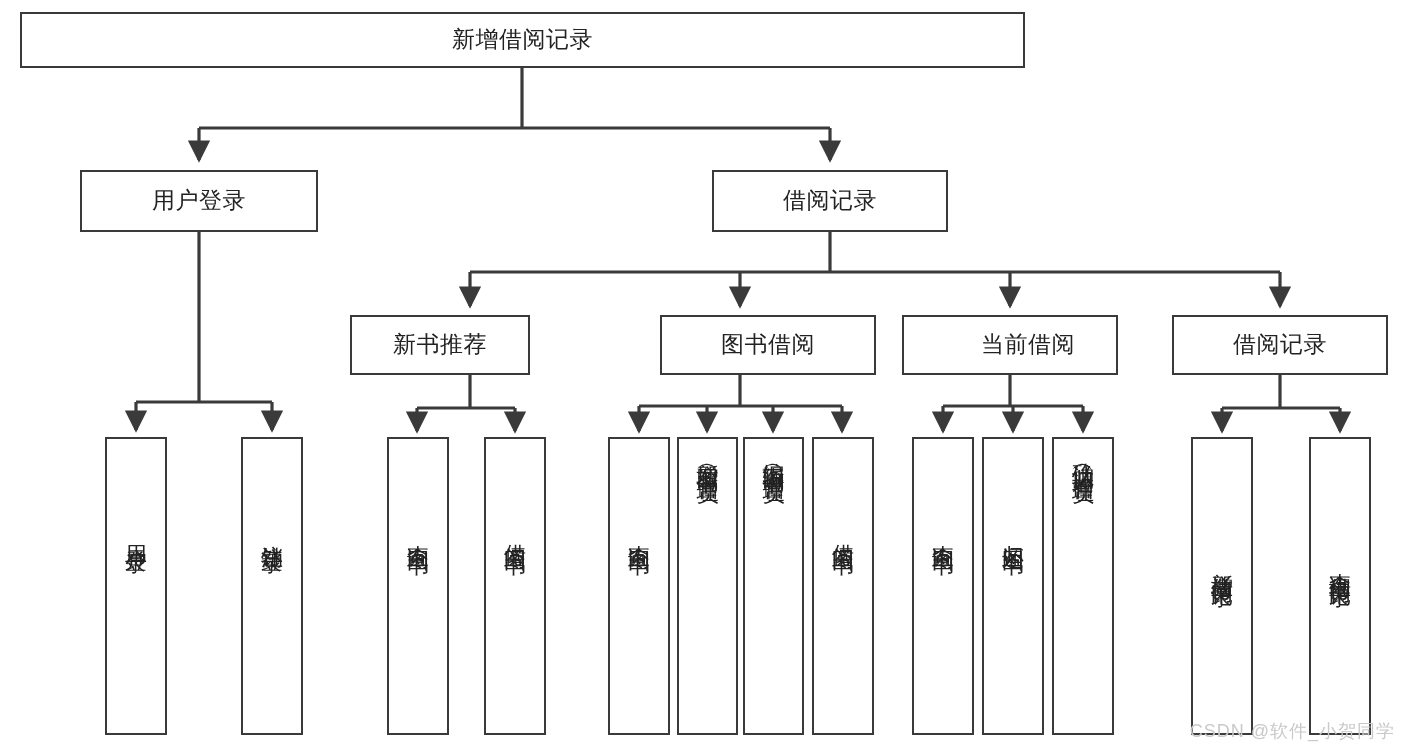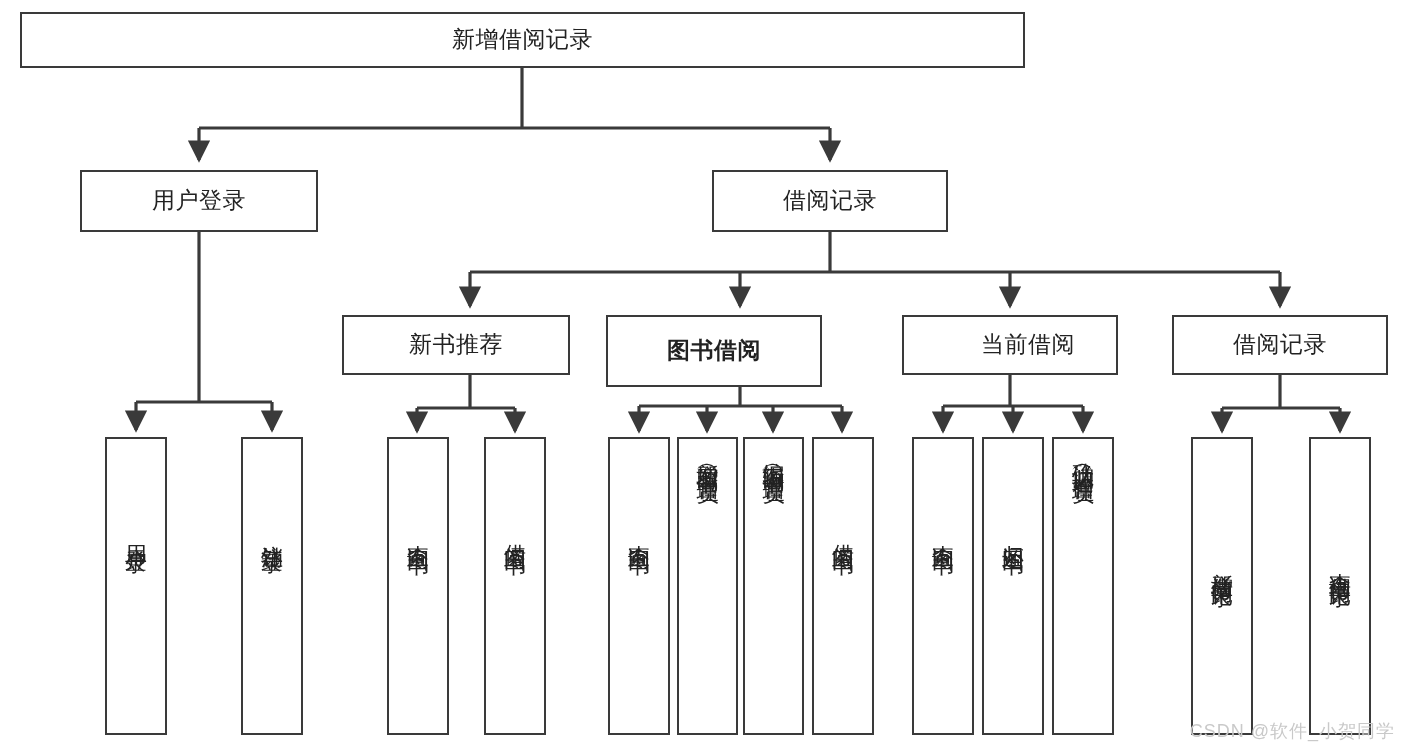--- a/index.html
+++ b/index.html
@@ -132,24 +132,24 @@
     <span class="label">新增借阅记录</span>
   </div>
 
   <div class="node horiz" style="left:80px; top:170px; width:238px; height:62px;">
     <span class="label">用户登录</span>
   </div>
   <div class="node horiz" style="left:712px; top:170px; width:236px; height:62px;">
     <span class="label">借阅记录</span>
   </div>
 
-  <div class="node horiz" style="left:342px; top:315px; width:228px; height:60px;">
+  <div class="node horiz" style="left:350px; top:315px; width:180px; height:60px;">
     <span class="label">新书推荐</span>
   </div>
-  <div class="node horiz" style="left:606px; top:315px; width:216px; height:72px;font-weight:bold;">
+  <div class="node horiz" style="left:660px; top:315px; width:216px; height:60px;">
     <span class="label">图书借阅</span>
   </div>
   <div class="node horiz" style="left:902px; top:315px; width:216px; height:60px;padding-left:36px;">
     <span class="label">当前借阅</span>
   </div>
   <div class="node horiz" style="left:1172px; top:315px; width:216px; height:60px;">
     <span class="label">借阅记录</span>
   </div>
 
   <div class="node vert mid2" style="left:105px; top:437px; width:62px; height:298px;">

